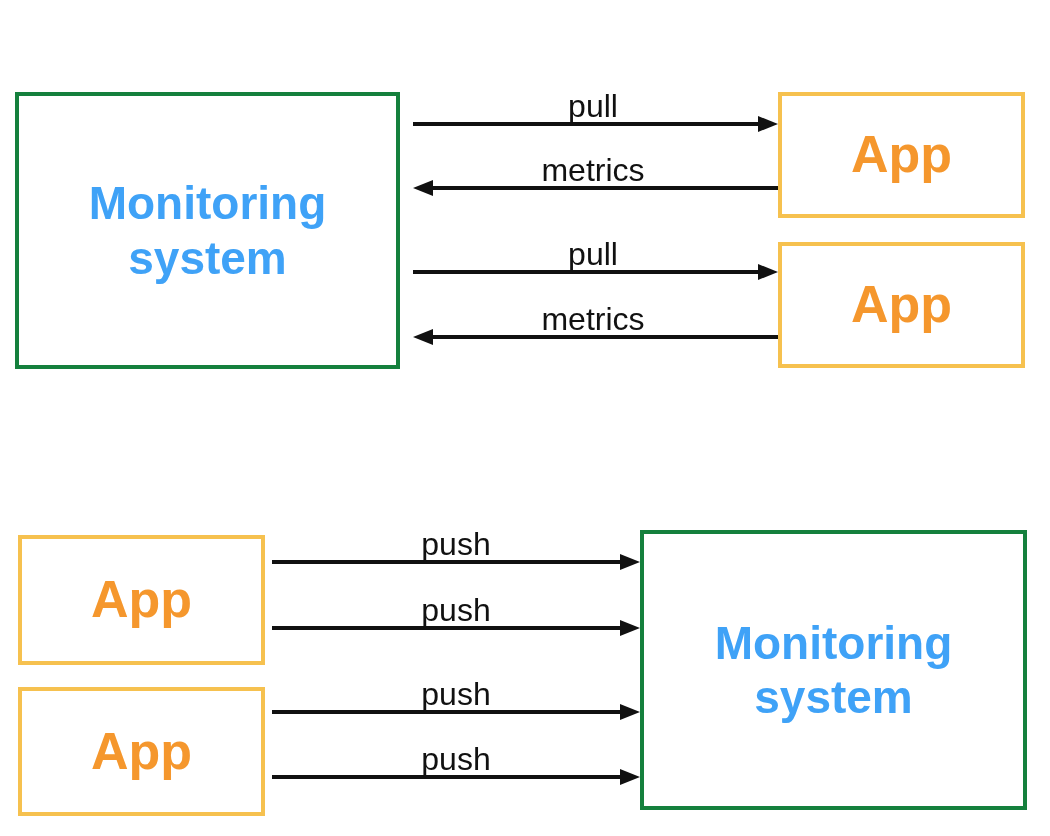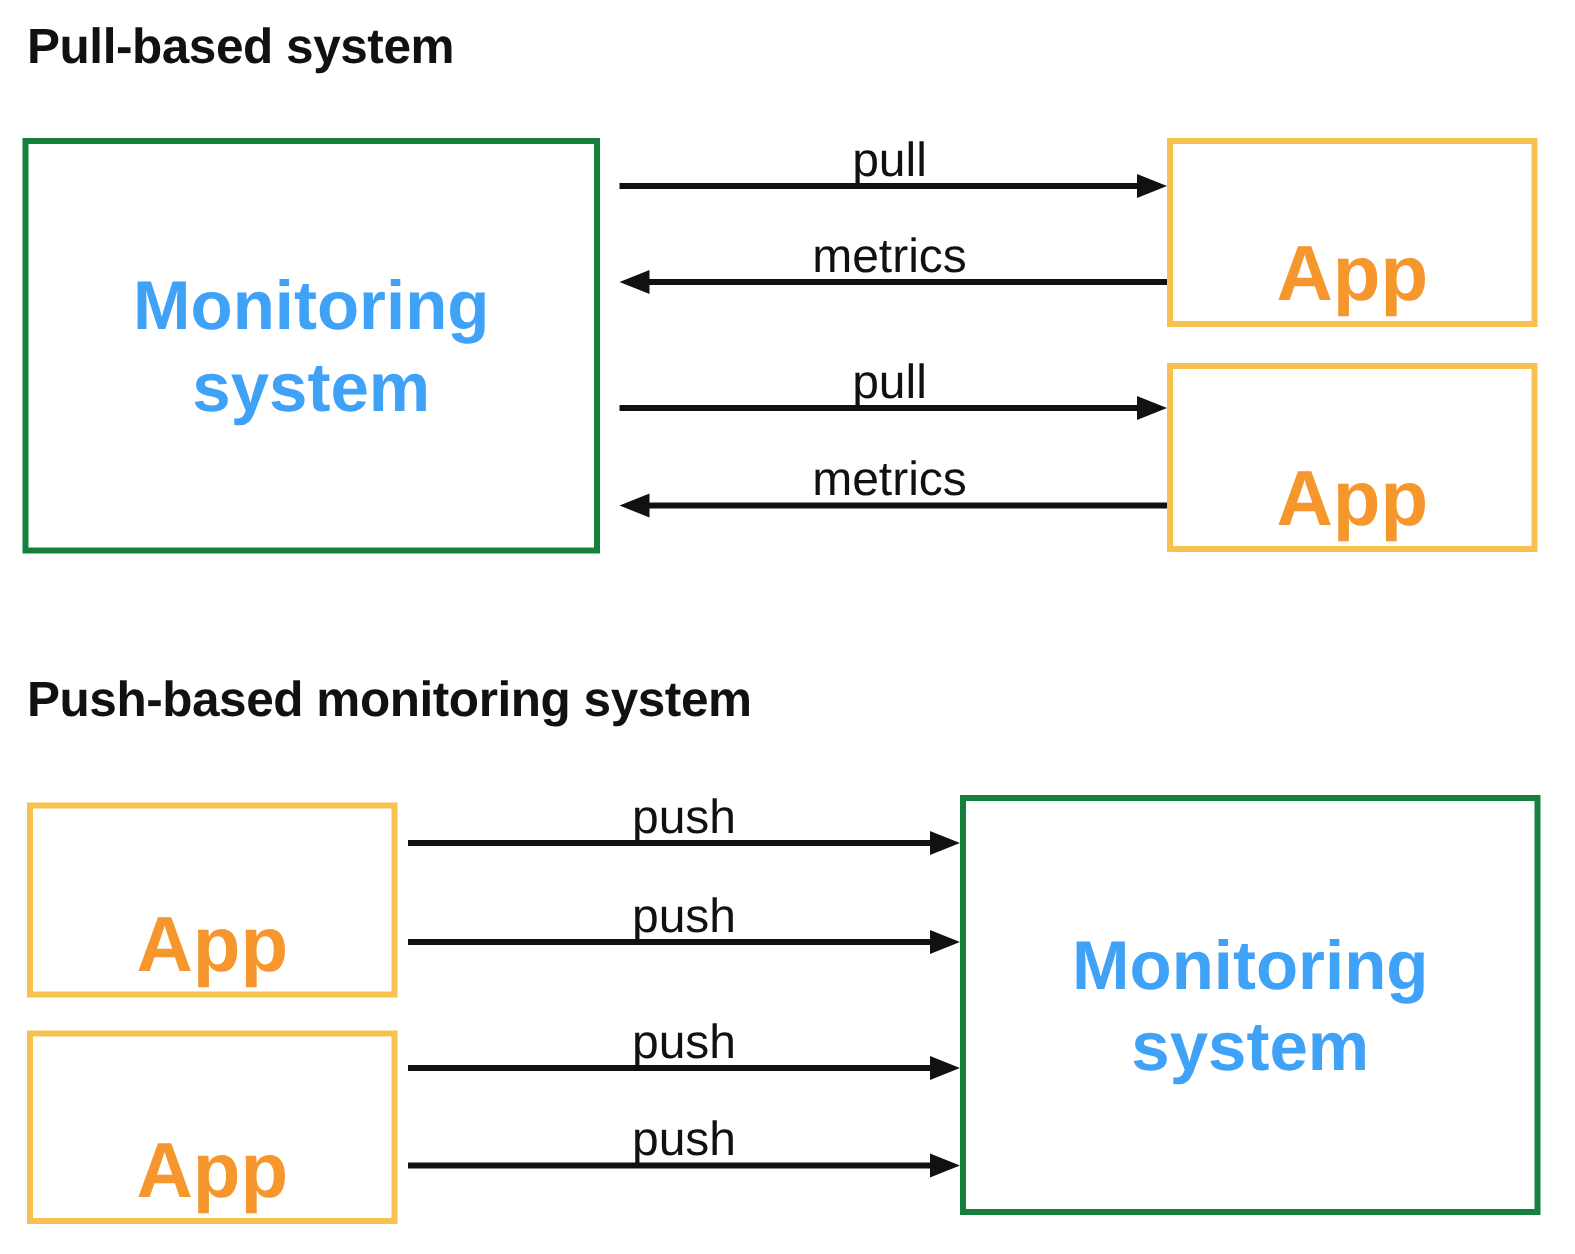--- a/index.html
+++ b/index.html
@@ -37,21 +37,20 @@
     display: flex;
     align-items: center;
     justify-content: center;
     text-align: center;
   }
   .node.blue {
     border: 4px solid #15803d;
   }
   .node.orange {
     border: 4px solid #f6c14f;
-    align-items: flex-end;
   }
   .node-label {
     font-family: "Liberation Sans", sans-serif;
     font-weight: bold;
     line-height: 1.18;
     white-space: pre-line;
   }
   .node.blue .node-label {
     color: #3fa2f7;
     font-size: 46px;
@@ -76,21 +75,20 @@
     color: #111111;
     white-space: nowrap;
     transform: translateX(-50%);
   }
 </style>
 </head>
 <body>
 
 <div class="canvas">
 
-  <div class="section-title" style="left:18px; top:12px;">Pull-based system</div>
 
   <div class="node blue" style="left:15px; top:92px; width:385px; height:277px;">
     <div class="node-label">Monitoring
 system</div>
   </div>
 
   <div class="node orange" style="left:778px; top:92px; width:247px; height:126px;">
     <div class="node-label">App</div>
   </div>
 
@@ -123,21 +121,20 @@
   <div class="edge-label" style="left:593px; top:236px;">pull</div>
 
   <div class="edge" style="left:413px; top:337px; width:365px;">
     <svg width="365" height="16" viewBox="0 0 365 16" style="margin-top:-8px;">
       <line x1="13" y1="8" x2="365" y2="8" stroke="#111111" stroke-width="4"></line>
       <polygon points="0,8 20,0 20,16" fill="#111111"></polygon>
     </svg>
   </div>
   <div class="edge-label" style="left:593px; top:301px;">metrics</div>
 
-  <div class="section-title" style="left:18px; top:447px;">Push-based monitoring system</div>
 
   <div class="node orange" style="left:18px; top:535px; width:247px; height:130px;">
     <div class="node-label">App</div>
   </div>
 
   <div class="node orange" style="left:18px; top:687px; width:247px; height:129px;">
     <div class="node-label">App</div>
   </div>
 
   <div class="node blue" style="left:640px; top:530px; width:387px; height:280px;">

